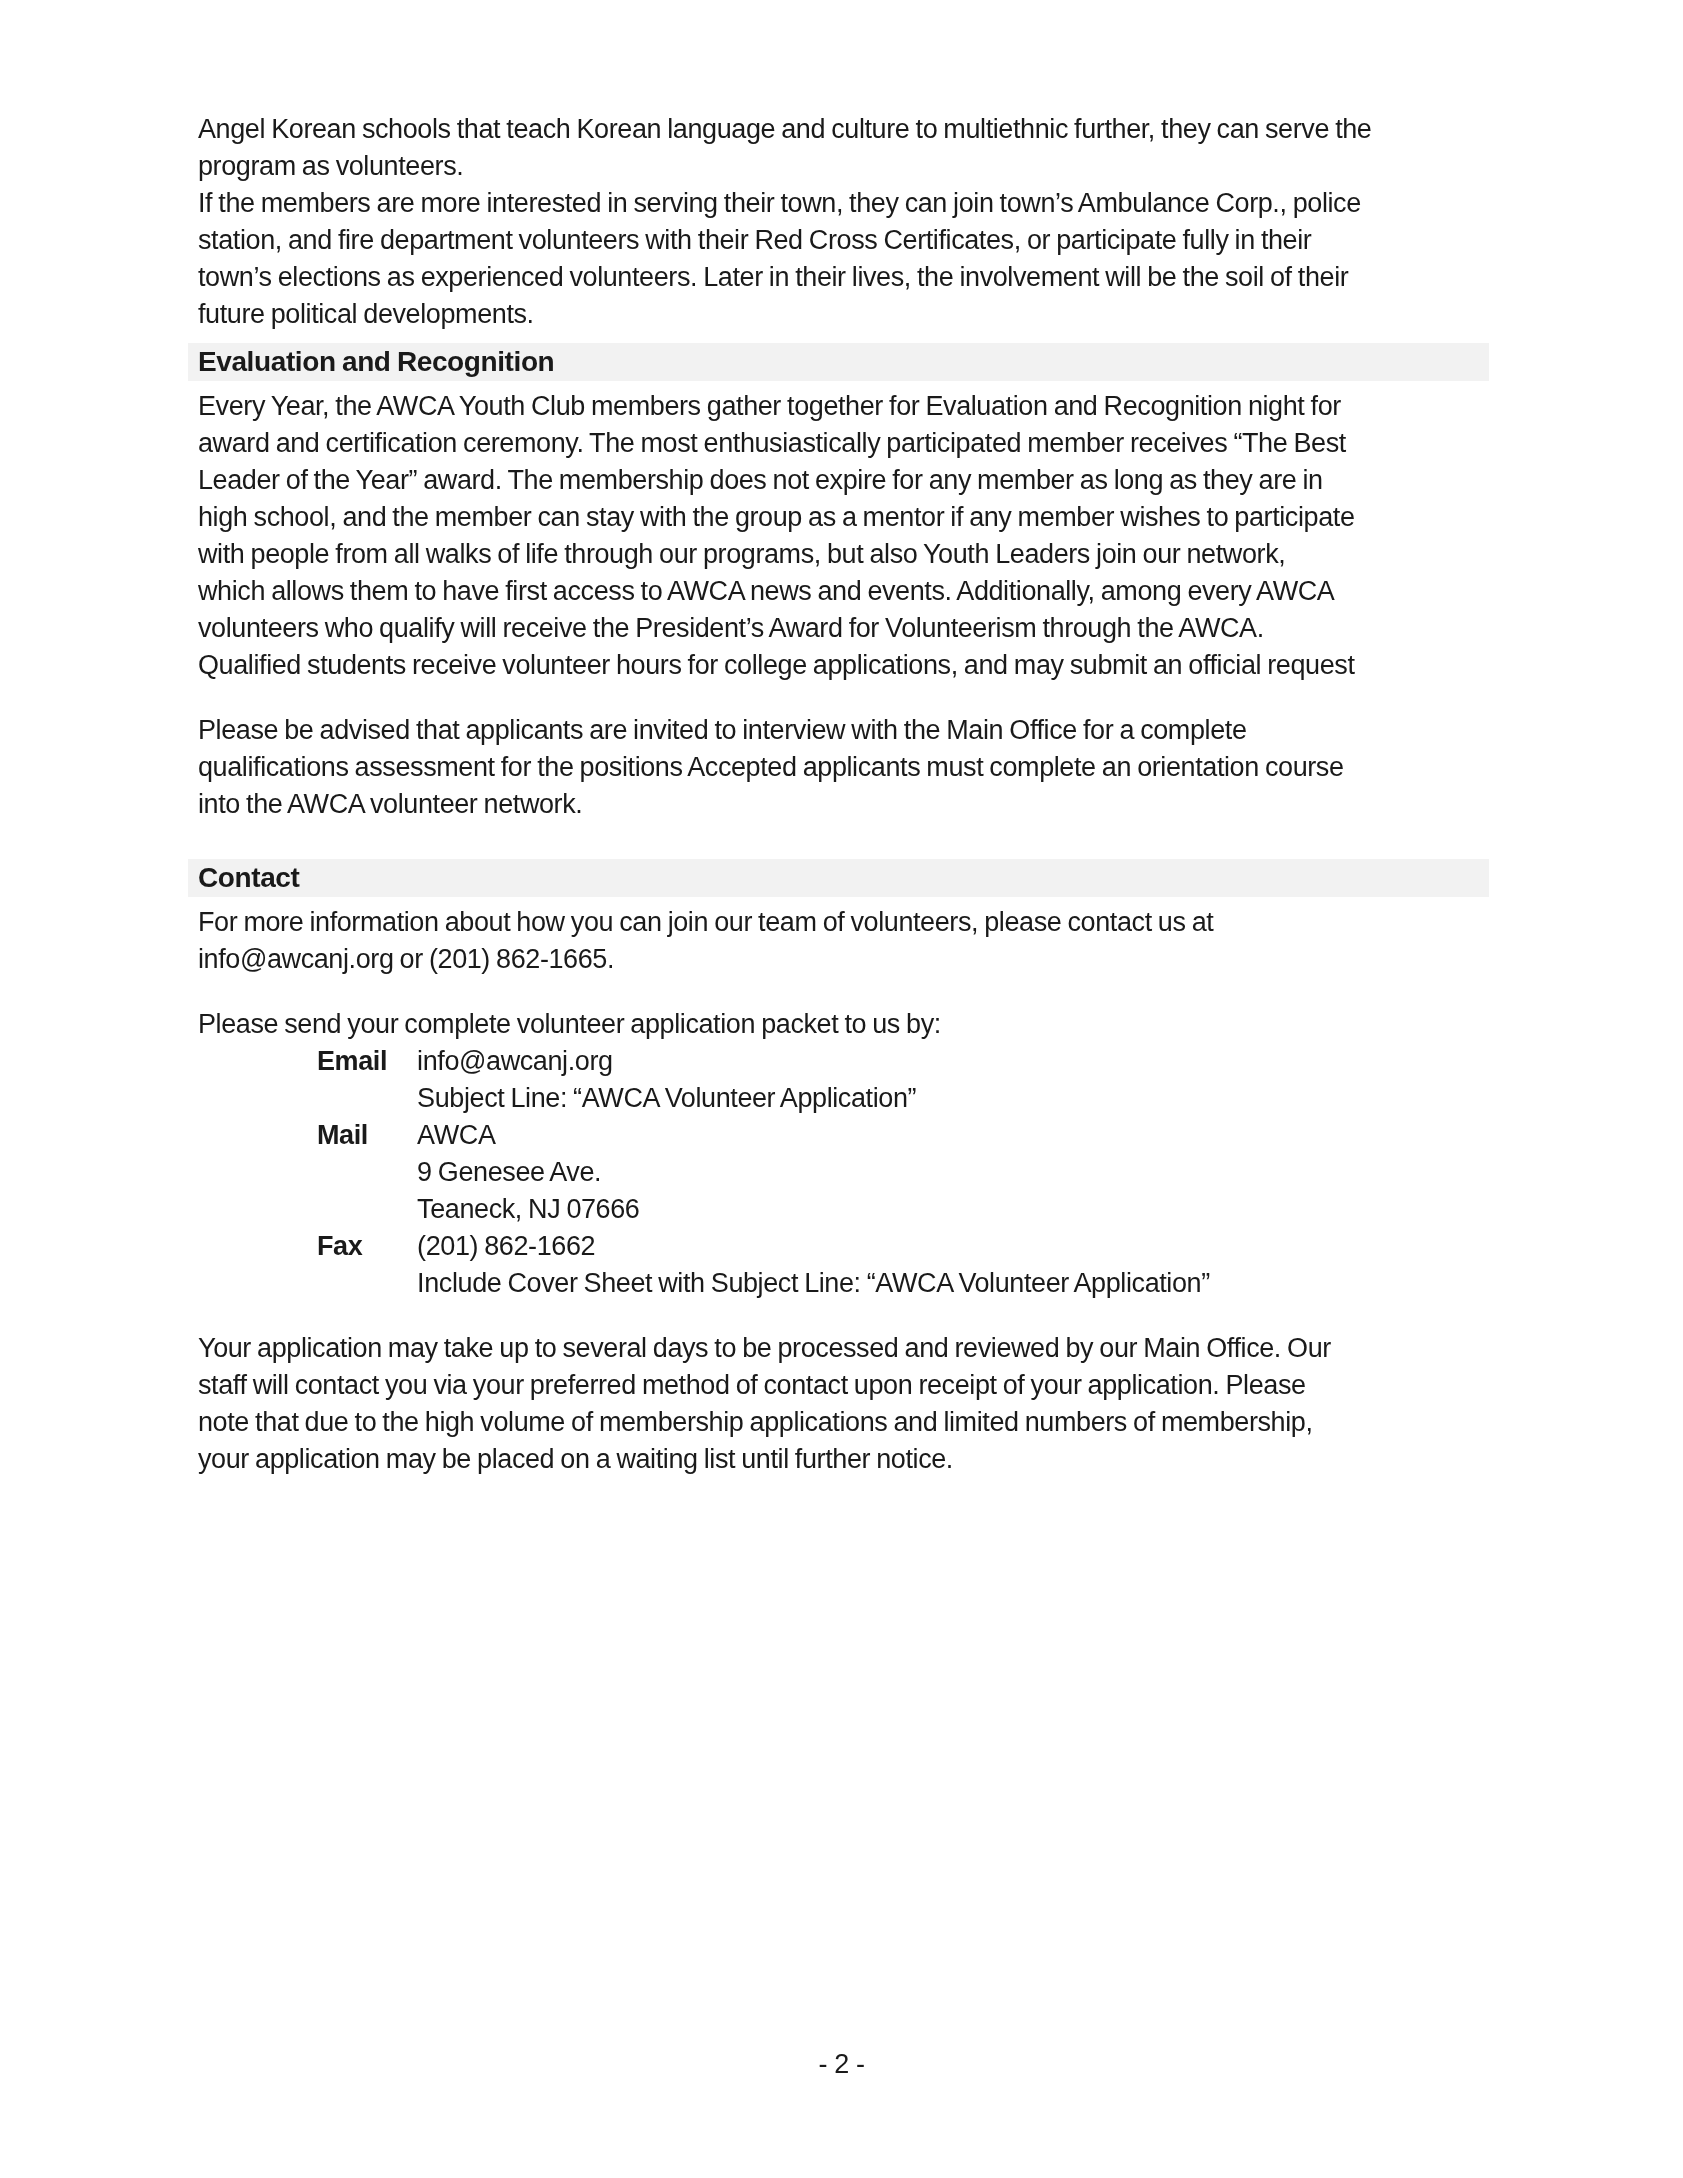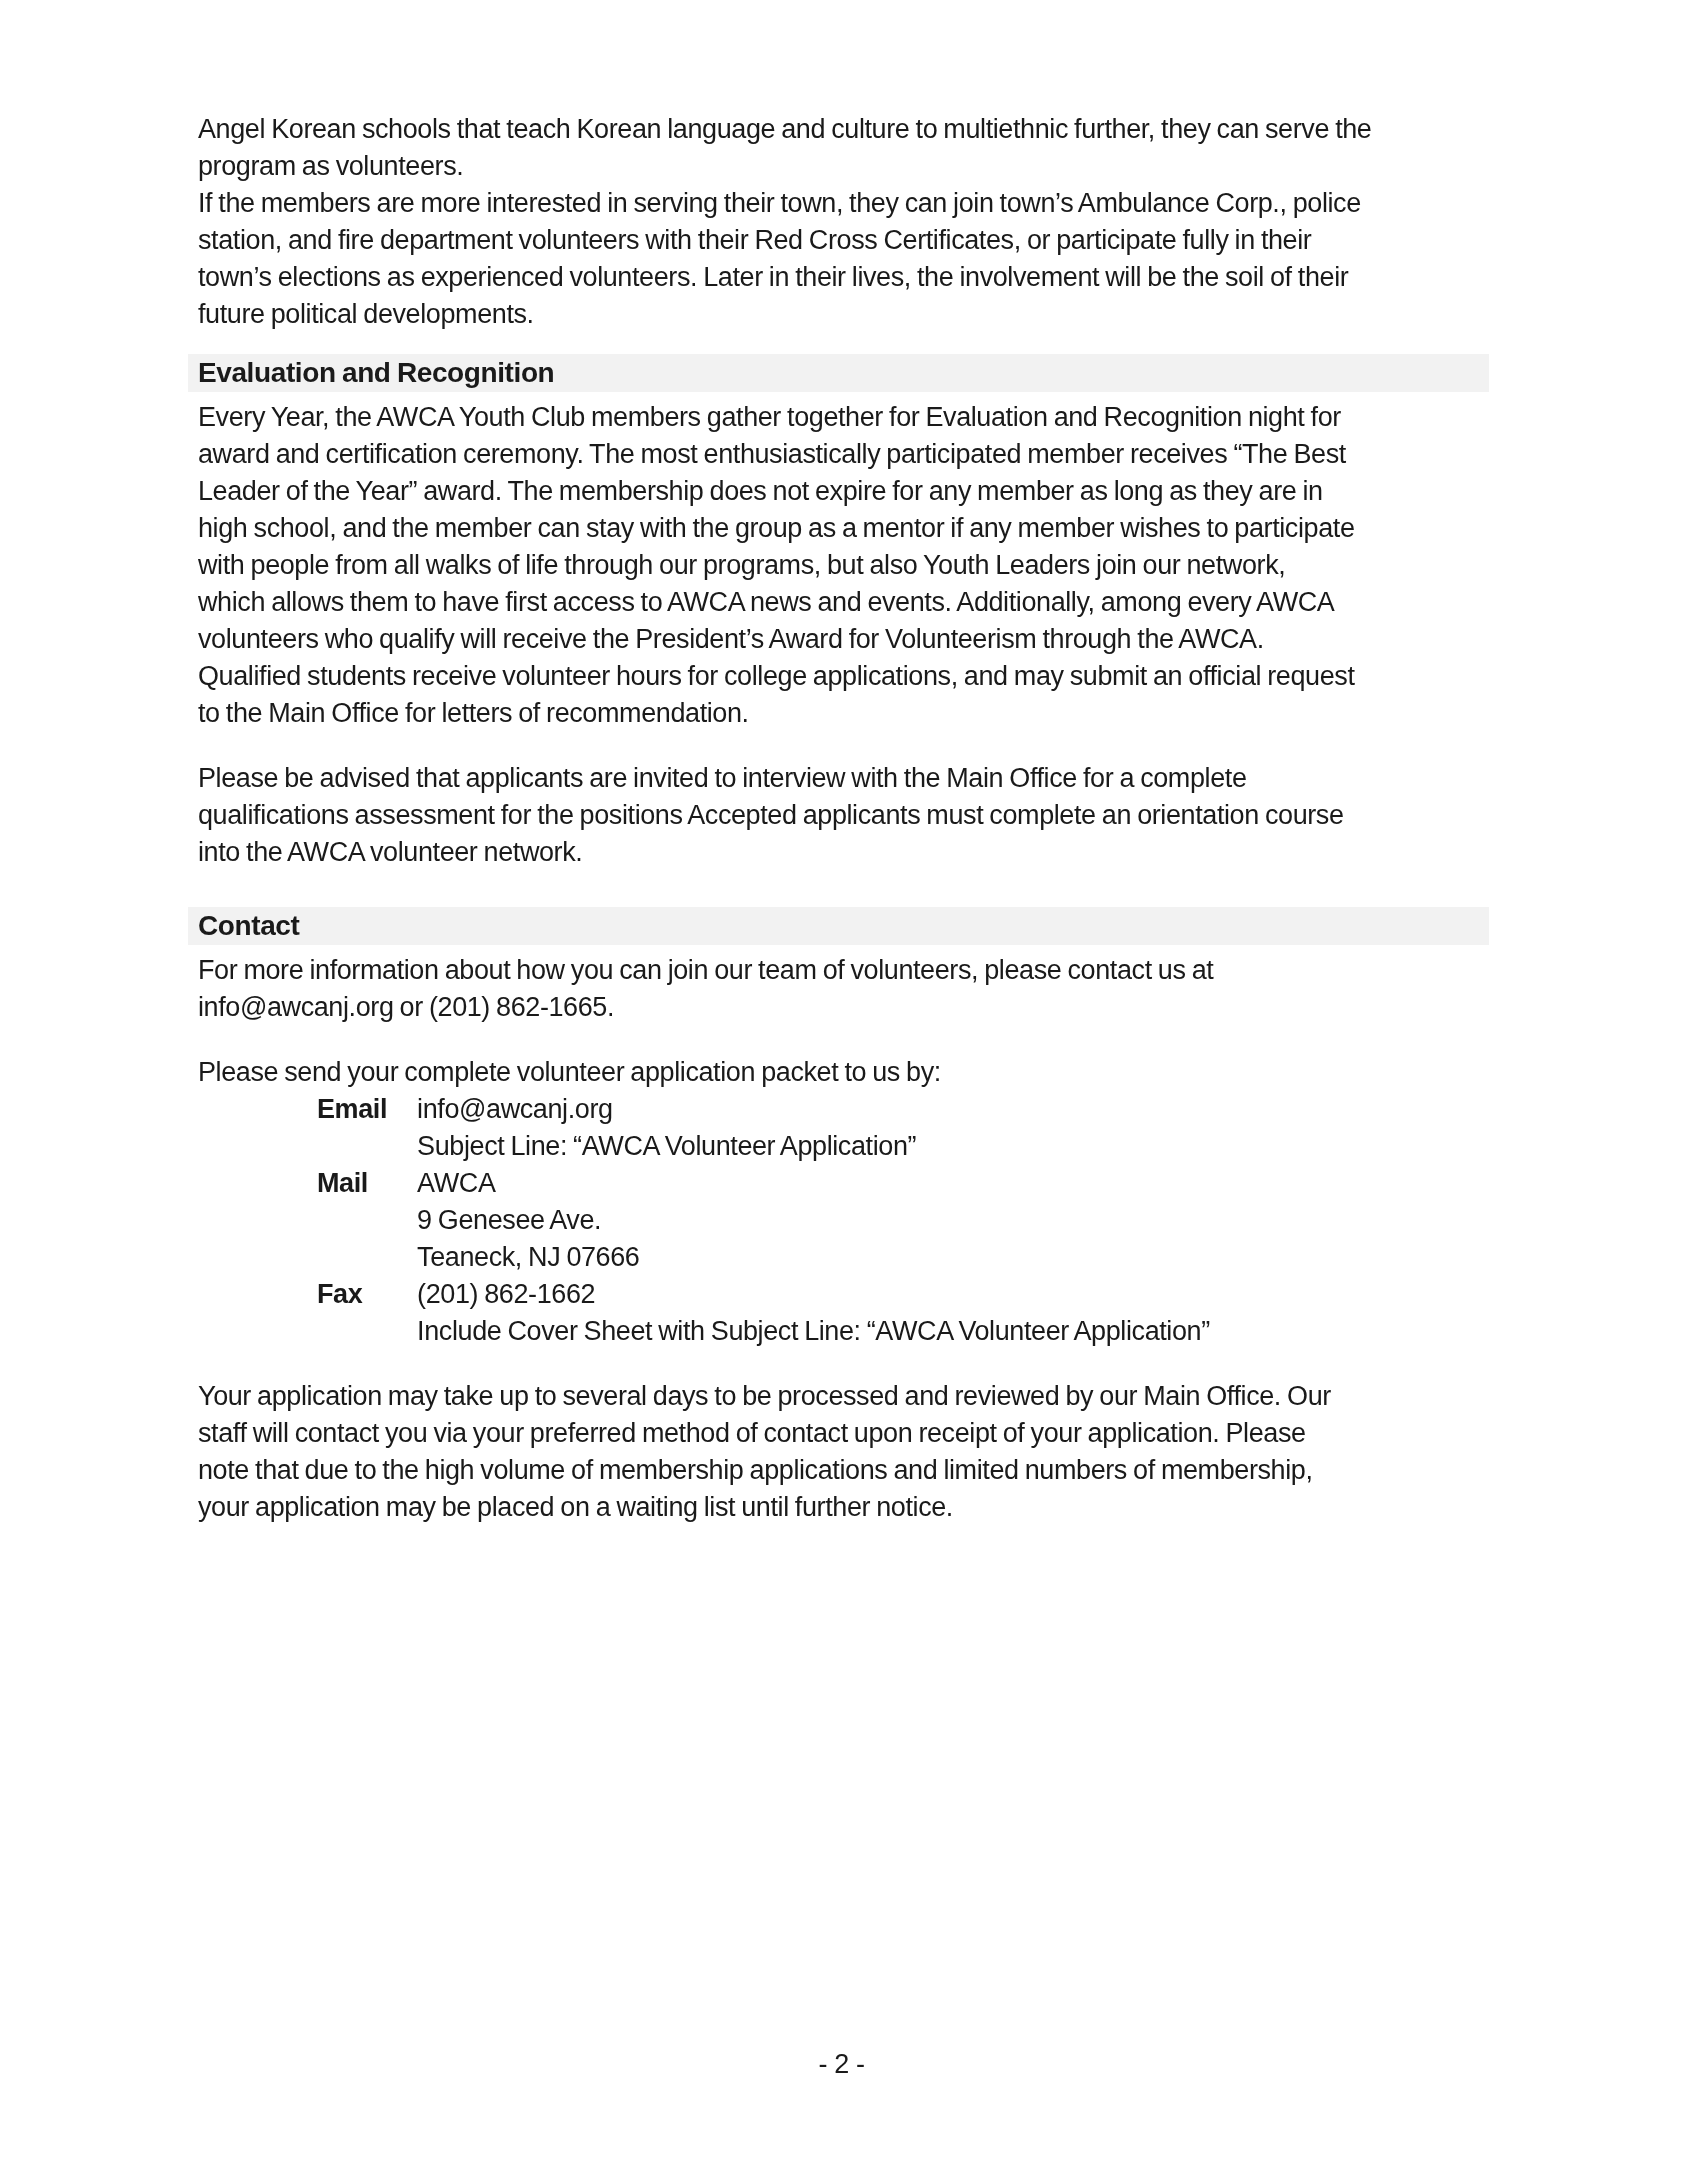--- a/index.html
+++ b/index.html
@@ -18,21 +18,21 @@
     top: 111px;
     width: 1287px;
     font-size: 27px;
     line-height: 37px;
     letter-spacing: -0.4px;
     word-spacing: -1px;
   }
   .para { margin: 0; }
   .line { white-space: nowrap; }
   .section-heading {
-    margin-top: 21px;
+    margin-top: 10px;
     margin-left: -10px;
     margin-right: -4px;
     padding-left: 10px;
     height: 38px;
     line-height: 38px;
     background: #f2f2f2;
     font-weight: bold;
     font-size: 28px;
   }
   #contact-heading { margin-top: 36px; }
@@ -79,21 +79,20 @@
 
     <div class="para body-after-heading">
         <div class="line">Every Year, the AWCA Youth Club members gather together for Evaluation and Recognition night for</div>
         <div class="line">award and certification ceremony. The most enthusiastically participated member receives “The Best</div>
         <div class="line">Leader of the Year” award. The membership does not expire for any member as long as they are in</div>
         <div class="line">high school, and the member can stay with the group as a mentor if any member wishes to participate</div>
         <div class="line">with people from all walks of life through our programs, but also Youth Leaders join our network,</div>
         <div class="line">which allows them to have first access to AWCA news and events. Additionally, among every AWCA</div>
         <div class="line">volunteers who qualify will receive the President’s Award for Volunteerism through the AWCA.</div>
         <div class="line">Qualified students receive volunteer hours for college applications, and may submit an official request</div>
-        <div class="line">to the Main Office for letters of recommendation.</div>
       </div>
 
     <div class="para gap-above">
         <div class="line">Please be advised that applicants are invited to interview with the Main Office for a complete</div>
         <div class="line">qualifications assessment for the positions Accepted applicants must complete an orientation course</div>
         <div class="line">into the AWCA volunteer network.</div>
       </div>
 
     <div class="section-heading" id="contact-heading">Contact</div>
 

